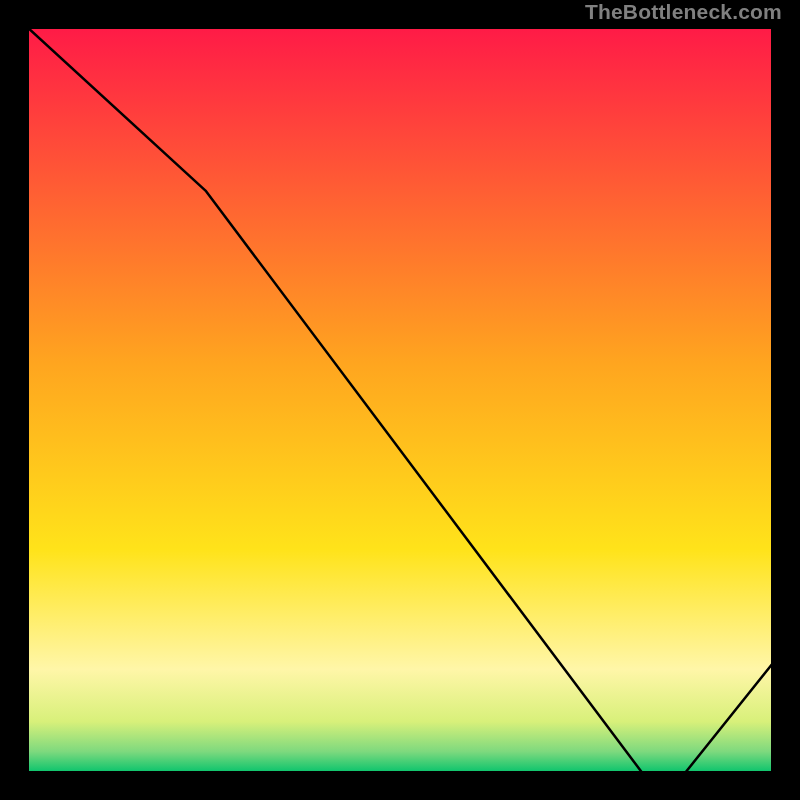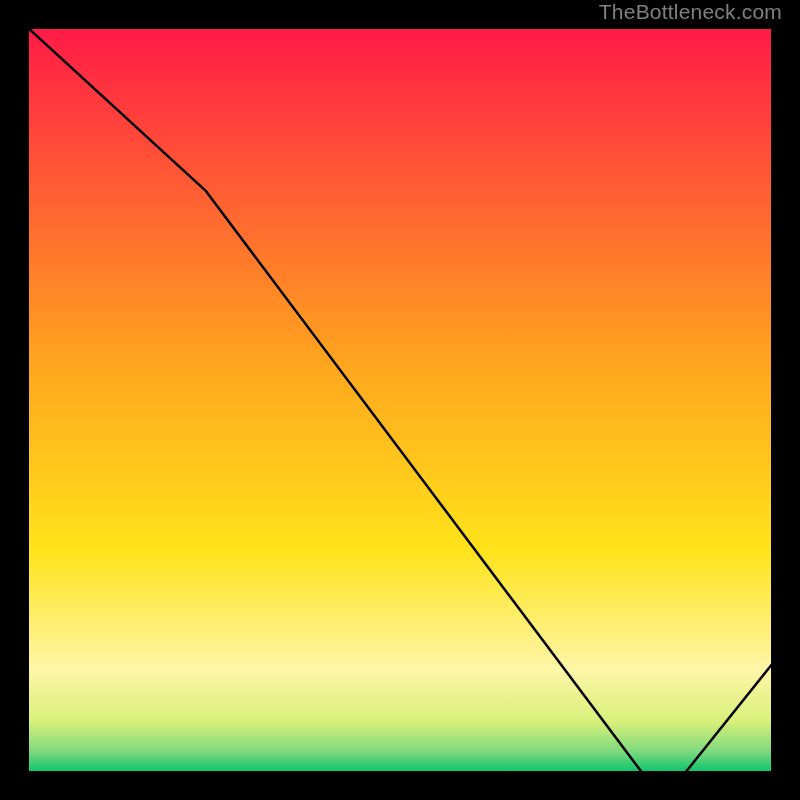--- a/index.html
+++ b/index.html
@@ -15,21 +15,21 @@
     position: relative;
     width: 800px;
     height: 800px;
   }
   .watermark {
     position: absolute;
     top: 0;
     right: 18px;
     color: #808080;
     font-size: 21px;
-    font-weight: 400;
+    font-weight: 700;
     letter-spacing: 0.2px;
     user-select: none;
   }
   .plot-area {
     position: absolute;
     left: 26px;
     top: 26px;
     width: 748px;
     height: 748px;
   }

